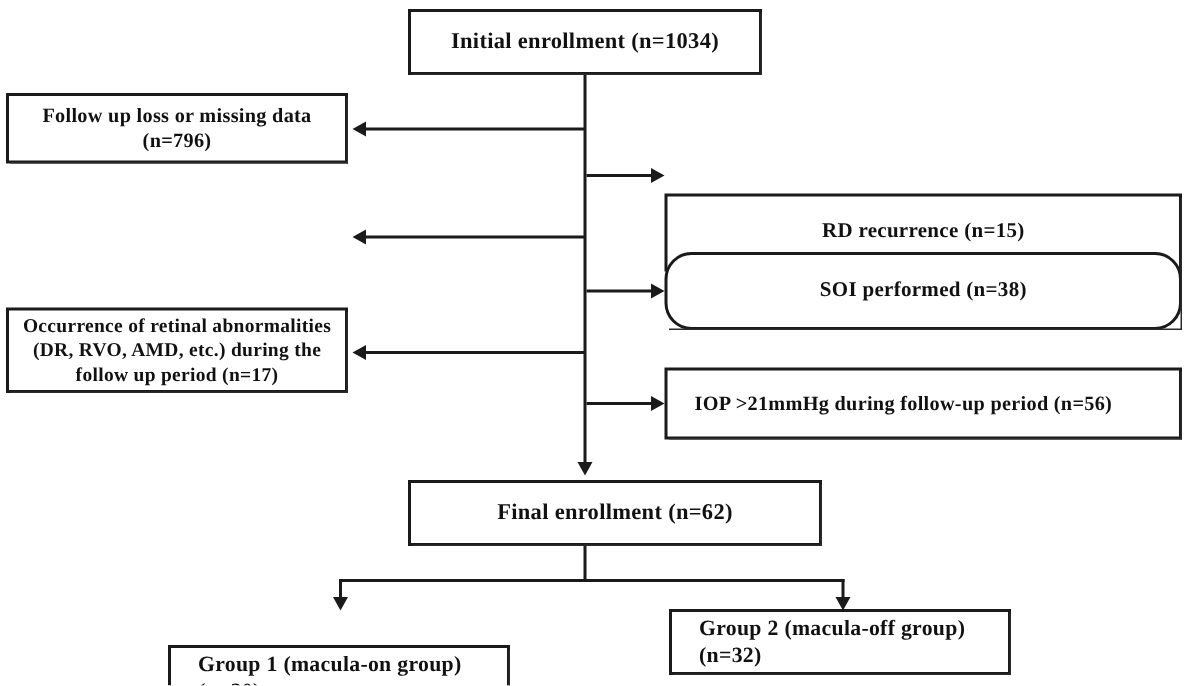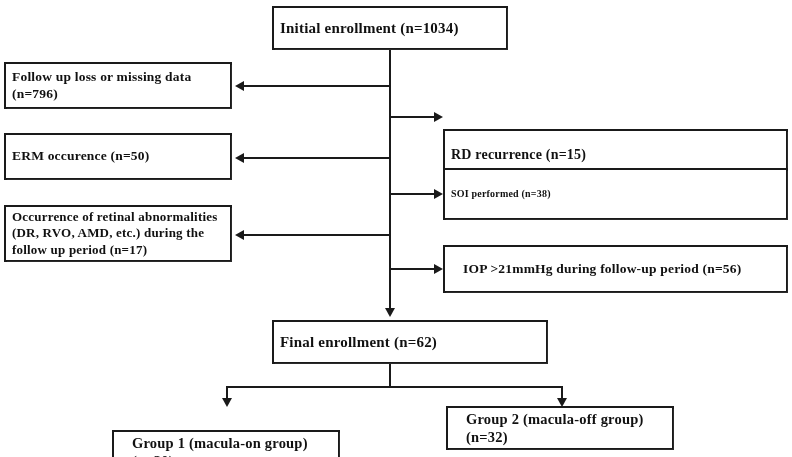--- a/index.html
+++ b/index.html
@@ -16,21 +16,21 @@
     overflow: hidden;
   }
   .node {
     position: absolute;
     box-sizing: border-box;
     border: 2px solid #1a1a1a;
     background: #ffffff;
     display: flex;
     align-items: center;
     justify-content: center;
-    text-align: left;
+    text-align: center;
     font-weight: bold;
     color: #111111;
     line-height: 1.25;
     letter-spacing: 0.2px;
     padding: 2px 6px;
   }
   .node .txt { display: block; width: 100%; }
   .node.left-text { justify-content: flex-start; text-align: left; padding-left: 12px; }
   .node.left-text .txt { padding-left: 6px; }
 
@@ -84,42 +84,39 @@
     <span class="txt">Initial enrollment (n=1034)</span>
   </div>
 
   <div class="vline" style="left:389px; top:50px; height:262px;"></div>
   <div class="arrow down" style="left:385px; top:308px;"></div>
 
   <div class="node" style="left:4px; top:62px; width:228px; height:47px; font-size:13.5px;">
     <span class="txt">Follow up loss or missing data (n=796)</span>
   </div>
 
-  <div class="node" style="left:4px; top:133px; width:228px; height:47px; font-size:13.5px;">
-    <span class="txt">ERM occurence (n=50)</span>
-  </div>
 
   <div class="node" style="left:4px; top:205px; width:228px; height:57px; font-size:13px;">
     <span class="txt">Occurrence of retinal abnormalities (DR, RVO, AMD, etc.) during the follow up period (n=17)</span>
   </div>
 
   <div class="hline" style="left:244px; top:85px; width:146px;"></div>
   <div class="arrow left" style="left:235px; top:81px;"></div>
 
   <div class="hline" style="left:244px; top:157px; width:146px;"></div>
   <div class="arrow left" style="left:235px; top:153px;"></div>
 
   <div class="hline" style="left:244px; top:234px; width:146px;"></div>
   <div class="arrow left" style="left:235px; top:230px;"></div>
 
   <div class="node" style="left:443px; top:91px; width:345px; height:52px; font-size:14px;margin-top:38px;">
     <span class="txt">RD recurrence (n=15)</span>
   </div>
 
-  <div class="node" style="left:443px; top:168px; width:345px; height:52px; font-size:10px;">
+  <div class="node" style="left:443px; top:168px; width:345px; height:52px; font-size:14px;border-radius:18px;">
     <span class="txt">SOI performed (n=38)</span>
   </div>
 
   <div class="node left-text" style="left:443px; top:245px; width:345px; height:48px; font-size:13.5px;">
     <span class="txt">IOP &gt;21mmHg  during follow-up period (n=56)</span>
   </div>
 
   <div class="hline" style="left:391px; top:116px; width:45px;"></div>
   <div class="arrow right" style="left:434px; top:112px;"></div>
 

